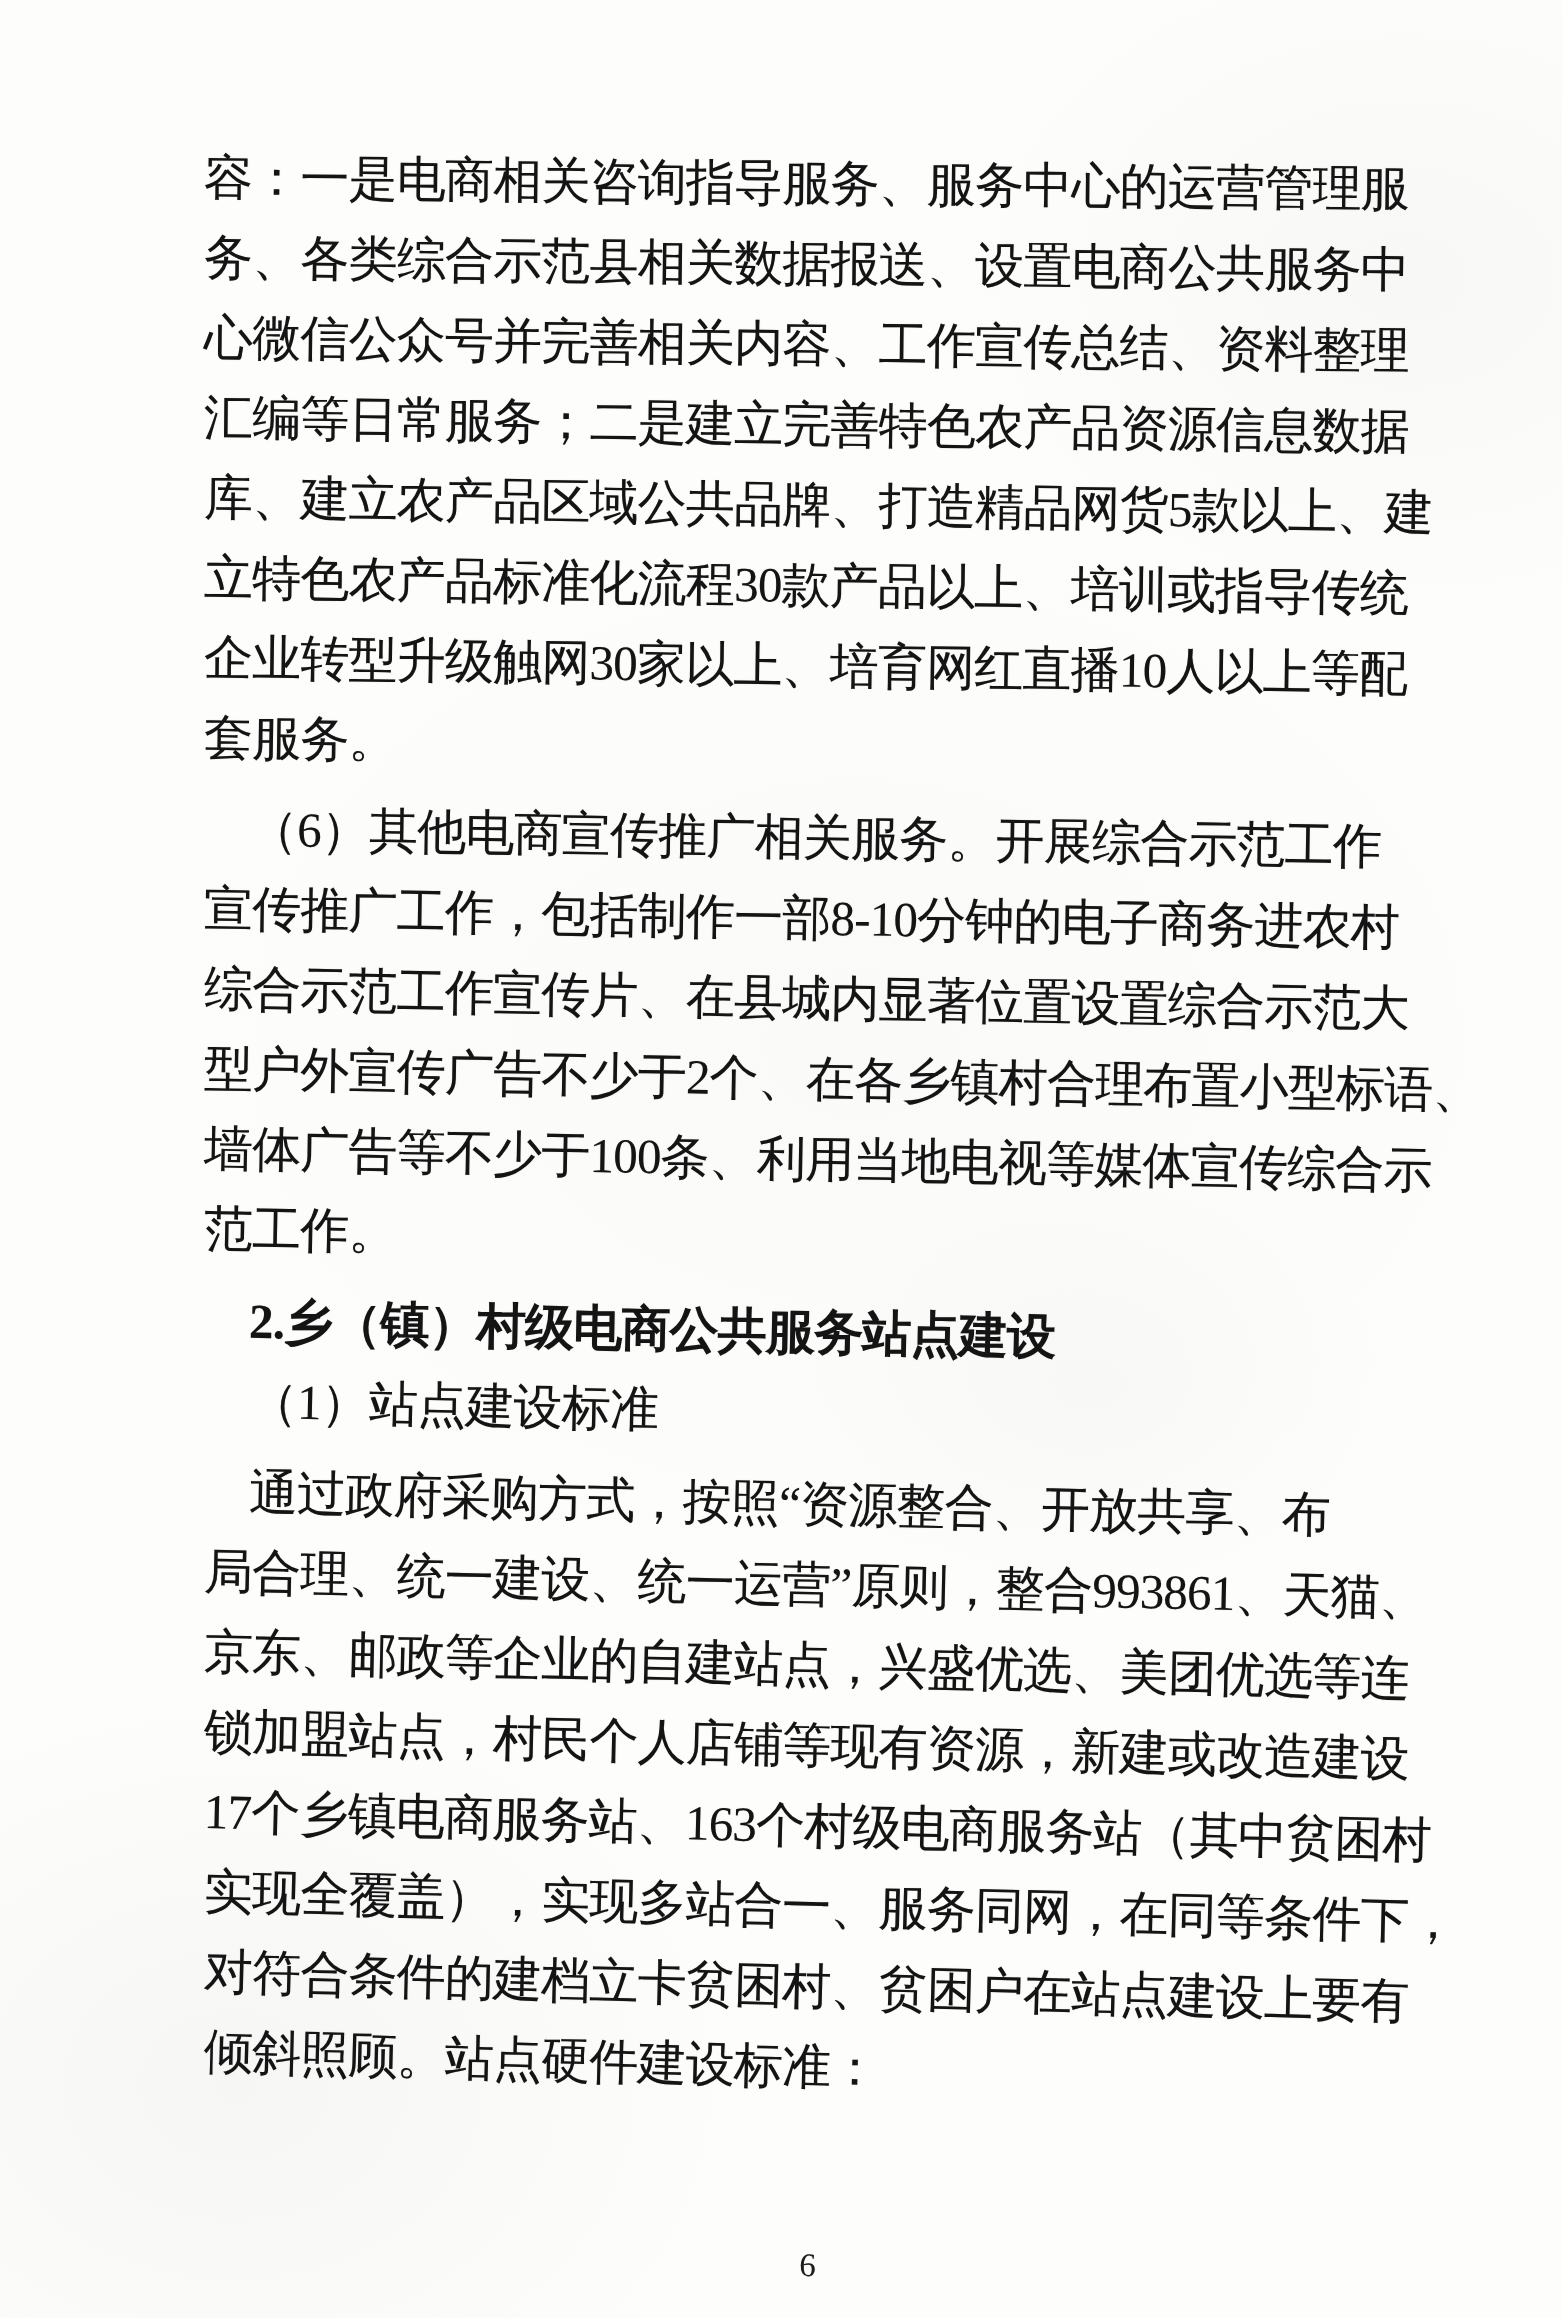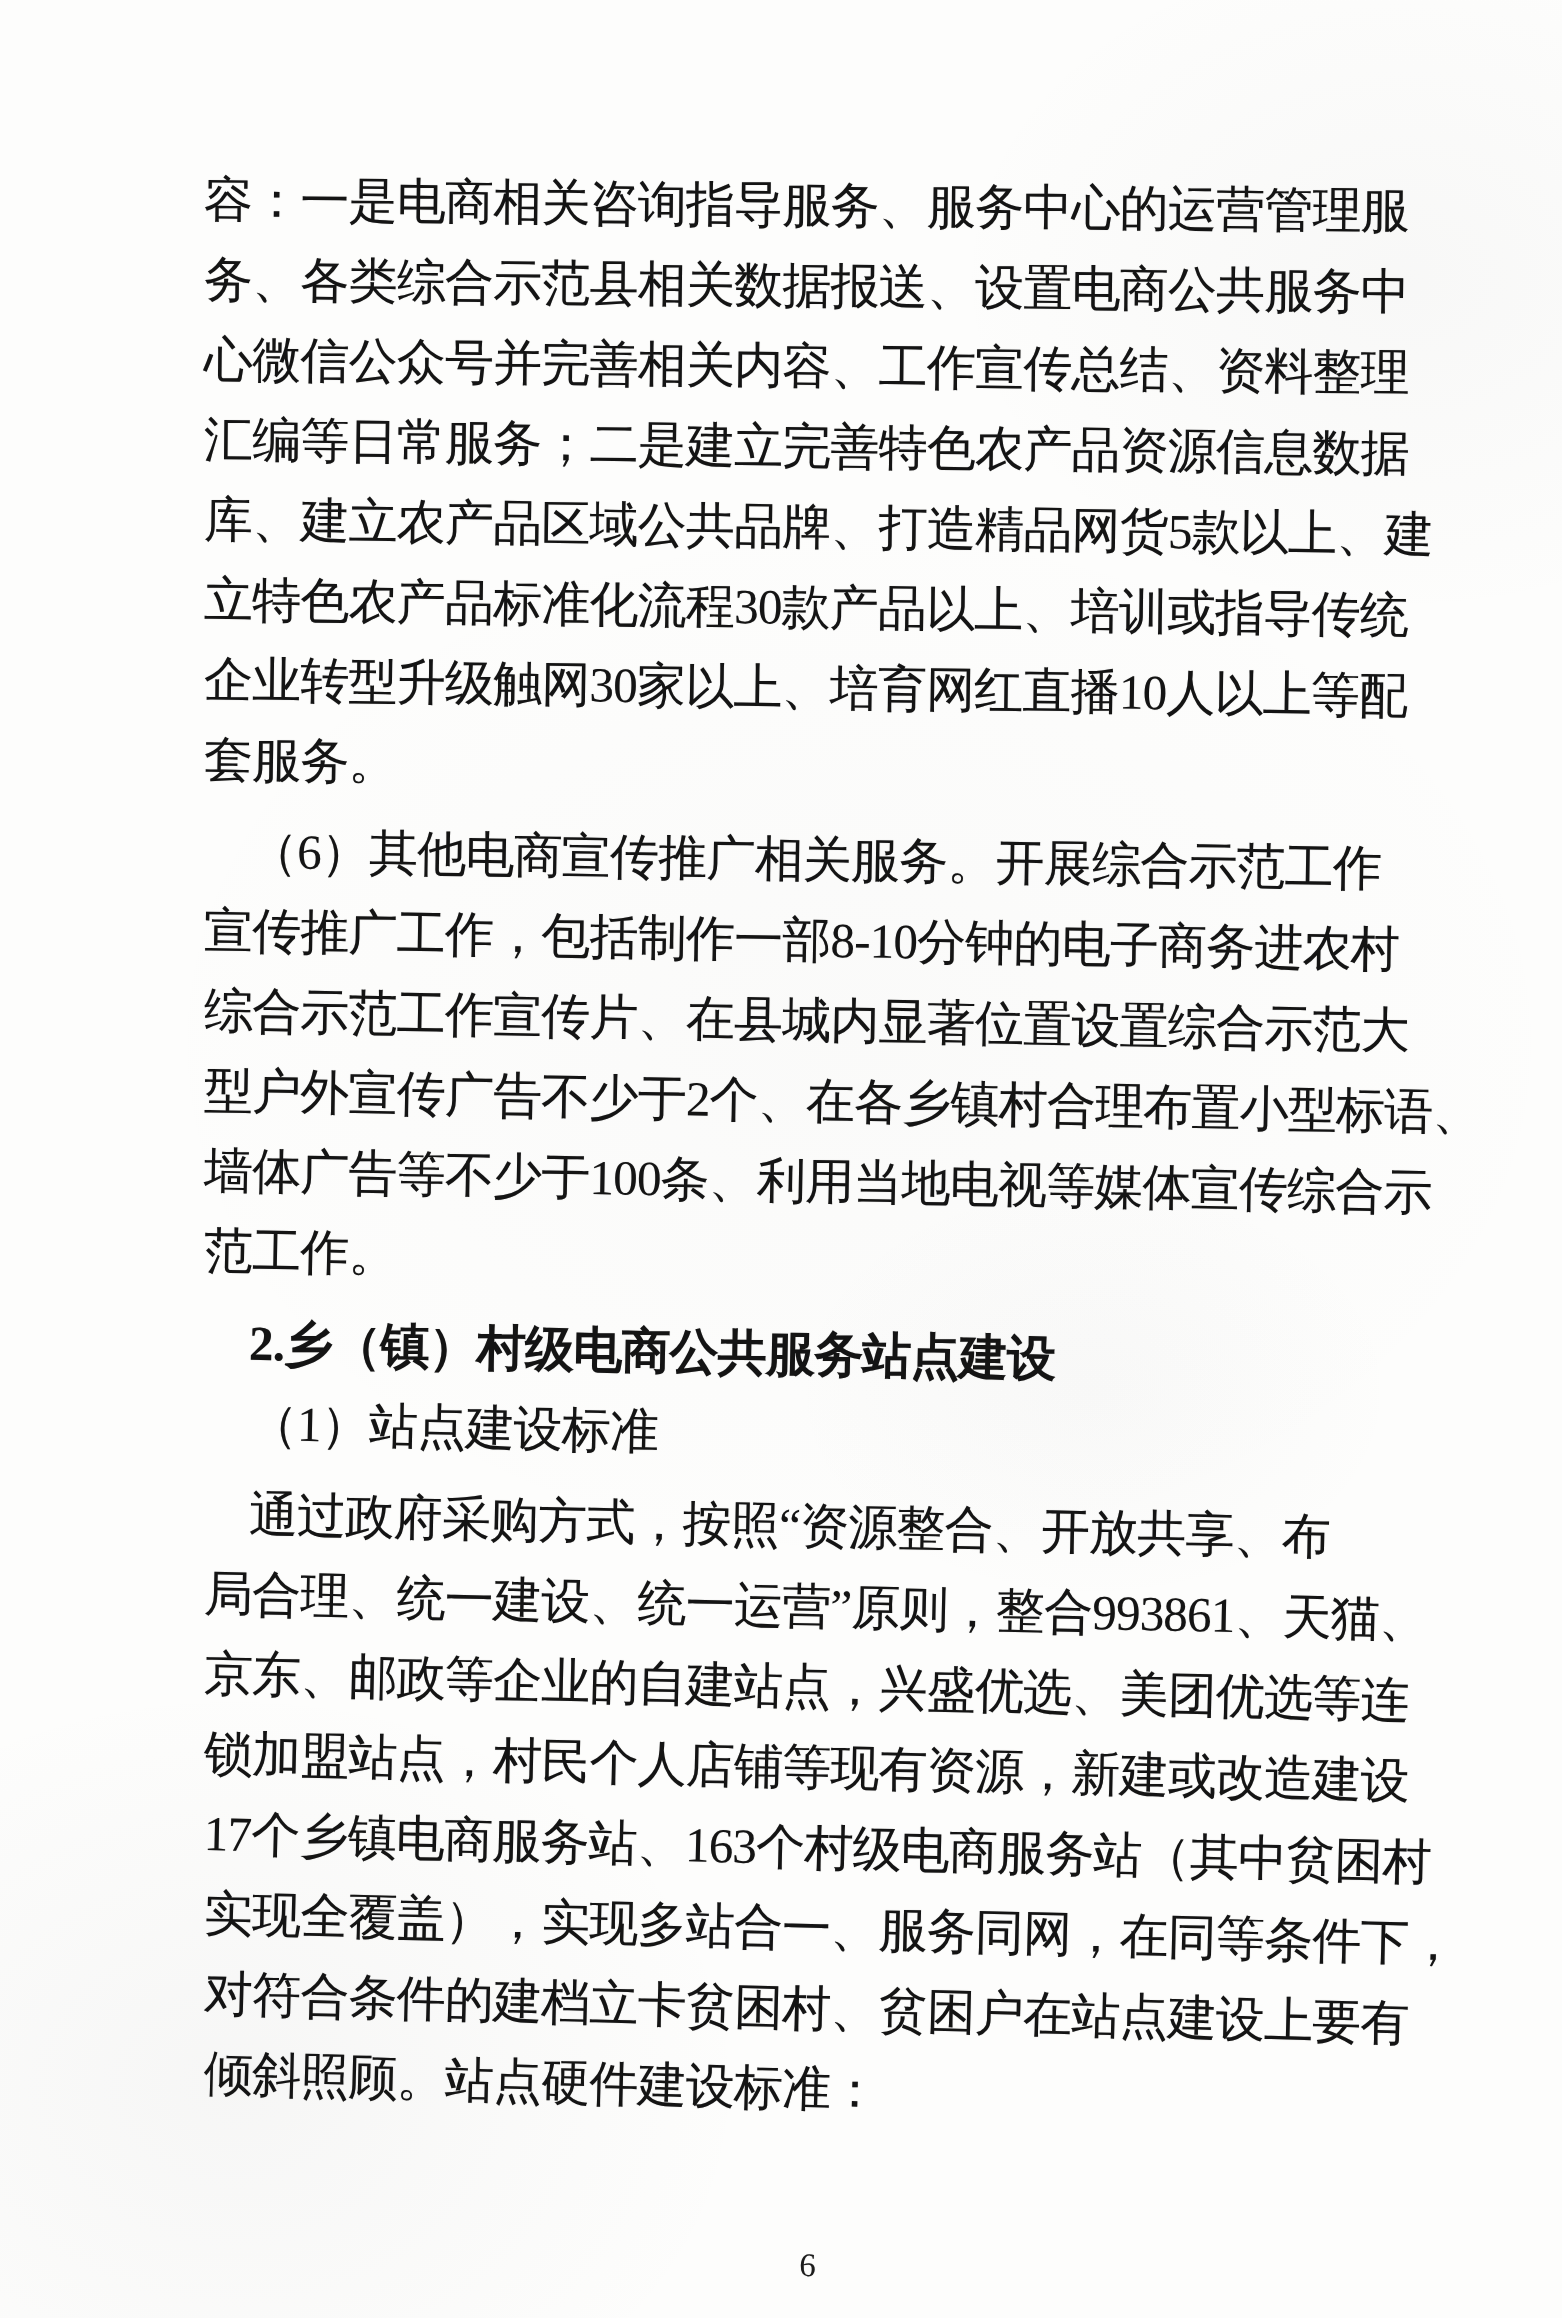--- a/index.html
+++ b/index.html
@@ -16,21 +16,21 @@
     background:
       radial-gradient(734px 571px at 15% 90%, rgba(120,120,125,0.05), rgba(0,0,0,0) 70%),
       radial-gradient(652px 489px at 90% 12%, rgba(120,120,125,0.04), rgba(0,0,0,0) 70%),
       radial-gradient(408px 285px at 70% 60%, rgba(120,120,125,0.03), rgba(0,0,0,0) 75%),
       radial-gradient(978px 734px at 55% 45%, rgba(130,130,135,0.025), rgba(0,0,0,0) 75%),
       #fdfdfc;
   }
   .textblock {
     position: absolute;
     left: 204px;
-    top: 160px;
+    top: 138px;
     width: 1174px;
   }
   .line {
     height: 80px;
     line-height: 80px;
     font-size: 49px;
     letter-spacing: -0.8px;
     white-space: nowrap;
     color: #141414;
     transform-origin: 0 50%;

